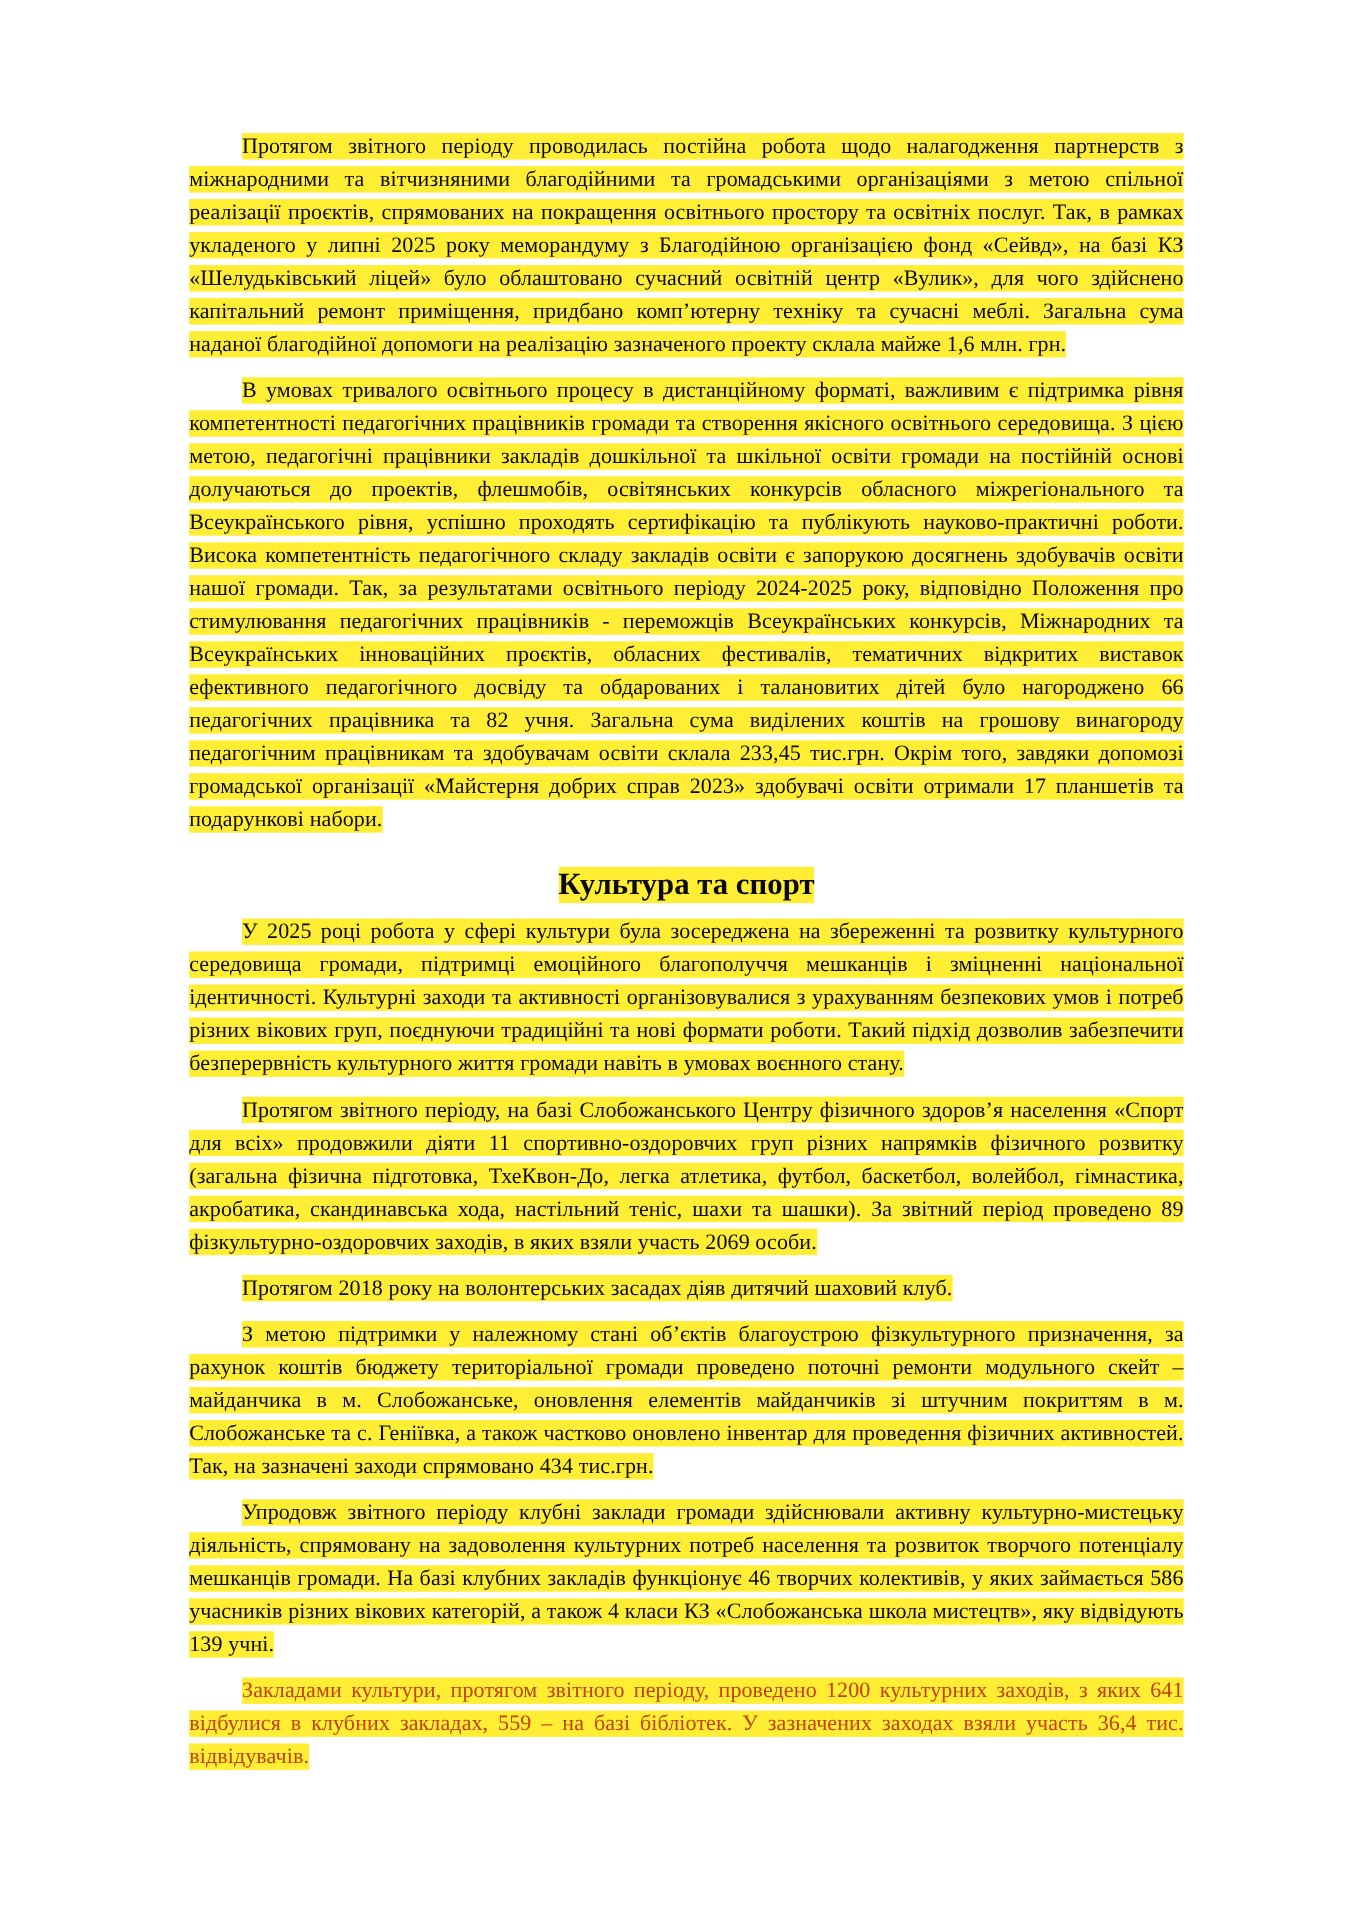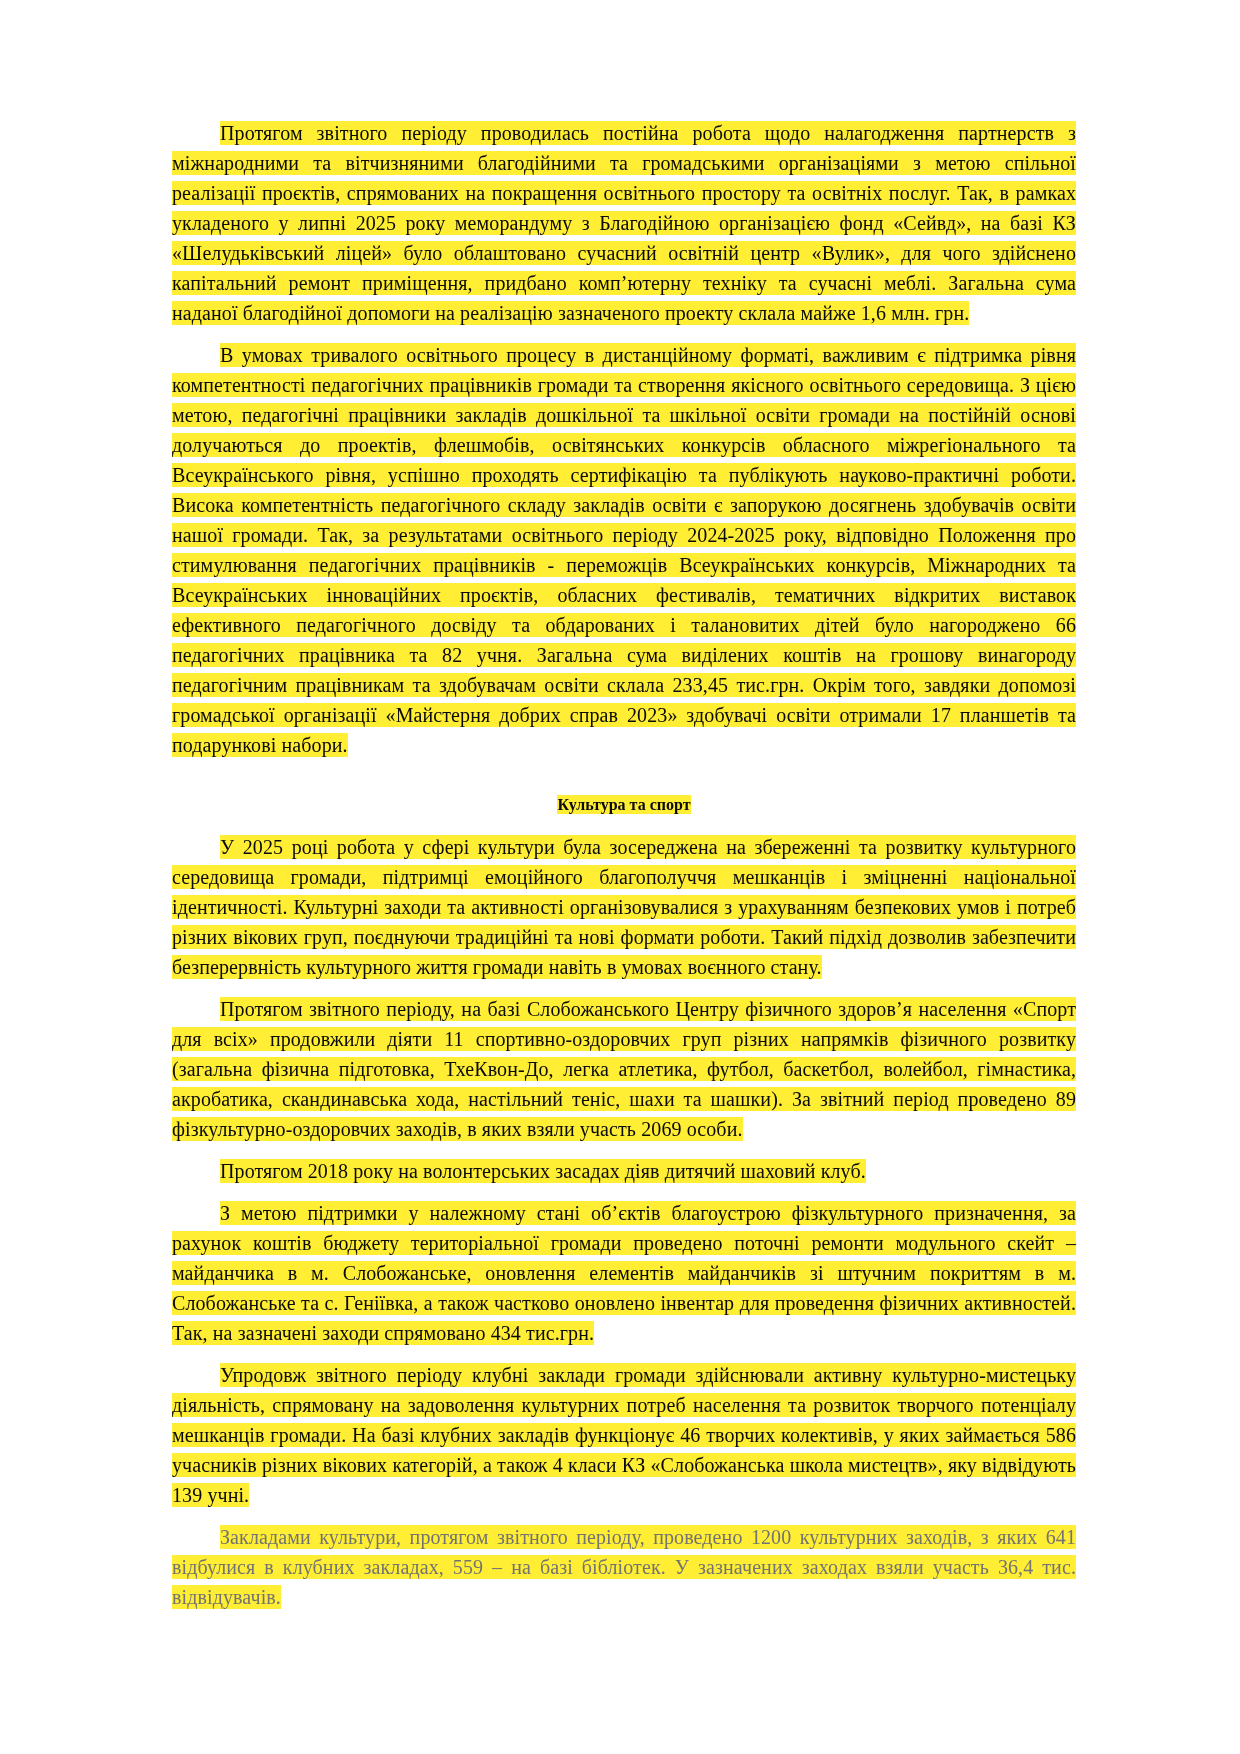--- a/index.html
+++ b/index.html
@@ -25,21 +25,21 @@
     margin: 12px;
     font-size: 20px;
     line-height: 30px;
     color: #0a0a0a;
     text-align: justify;
     text-indent: 48px;
     letter-spacing: 0.1px;
   }
   .heading {
     margin: 30px 0 0 0;
-    font-size: 16px;
+    font-size: 28px;
     line-height: 30px;
     color: #0a0a0a;
     text-align: center;
     font-weight: bold;
   }
   mark.hl {
     background-color: var(--highlight, #ffff00);
     color: inherit;
     padding: 1px 0;
   }
@@ -58,15 +58,15 @@
   <p class="para" style="color: rgb(10, 10, 10);"><mark class="hl">У 2025 році робота у сфері культури була зосереджена на збереженні та розвитку культурного середовища громади, підтримці емоційного благополуччя мешканців і зміцненні національної ідентичності. Культурні заходи та активності організовувалися з урахуванням безпекових умов і потреб різних вікових груп, поєднуючи традиційні та нові формати роботи. Такий підхід дозволив забезпечити безперервність культурного життя громади навіть в умовах воєнного стану.</mark></p>
 
   <p class="para" style="color: rgb(10, 10, 10);"><mark class="hl">Протягом звітного періоду, на базі Слобожанського Центру фізичного здоров’я населення «Спорт для всіх»  продовжили діяти 11 спортивно-оздоровчих груп різних напрямків фізичного розвитку (загальна фізична підготовка, ТхеКвон-До, легка атлетика, футбол, баскетбол, волейбол, гімнастика, акробатика, скандинавська хода, настільний теніс, шахи та шашки). За звітний період проведено 89 фізкультурно-оздоровчих заходів, в яких взяли участь 2069 особи.</mark></p>
 
   <p class="para" style="color: rgb(10, 10, 10);"><mark class="hl">Протягом 2018 року на волонтерських засадах діяв дитячий шаховий клуб.</mark></p>
 
   <p class="para" style="color: rgb(10, 10, 10);"><mark class="hl">З метою підтримки у належному стані об’єктів благоустрою фізкультурного призначення, за рахунок коштів бюджету територіальної громади проведено поточні ремонти модульного скейт – майданчика в м. Слобожанське, оновлення елементів майданчиків зі штучним покриттям в м. Слобожанське та с. Геніївка, а також частково оновлено інвентар для проведення фізичних активностей. Так, на зазначені заходи спрямовано 434 тис.грн.</mark></p>
 
   <p class="para" style="color: rgb(10, 10, 10);"><mark class="hl">Упродовж звітного періоду клубні заклади громади здійснювали активну культурно-мистецьку діяльність, спрямовану на задоволення культурних потреб населення та розвиток творчого потенціалу мешканців громади. На базі клубних закладів функціонує 46 творчих колективів, у яких займається 586 учасників різних вікових категорій, а також 4 класи КЗ «Слобожанська школа мистецтв», яку відвідують 139 учні.</mark></p>
 
-  <p class="para" style="color: #737373;"><mark class="hl">Закладами культури, протягом звітного періоду, проведено 1200 культурних заходів, з яких 641 відбулися  в клубних закладах, 559 – на базі бібліотек. У зазначених заходах взяли участь 36,4 тис. відвідувачів.</mark></p>
+  <p class="para" style="color: #c2410c;"><mark class="hl">Закладами культури, протягом звітного періоду, проведено 1200 культурних заходів, з яких 641 відбулися  в клубних закладах, 559 – на базі бібліотек. У зазначених заходах взяли участь 36,4 тис. відвідувачів.</mark></p>
 
 </div>
 
 </body></html>

